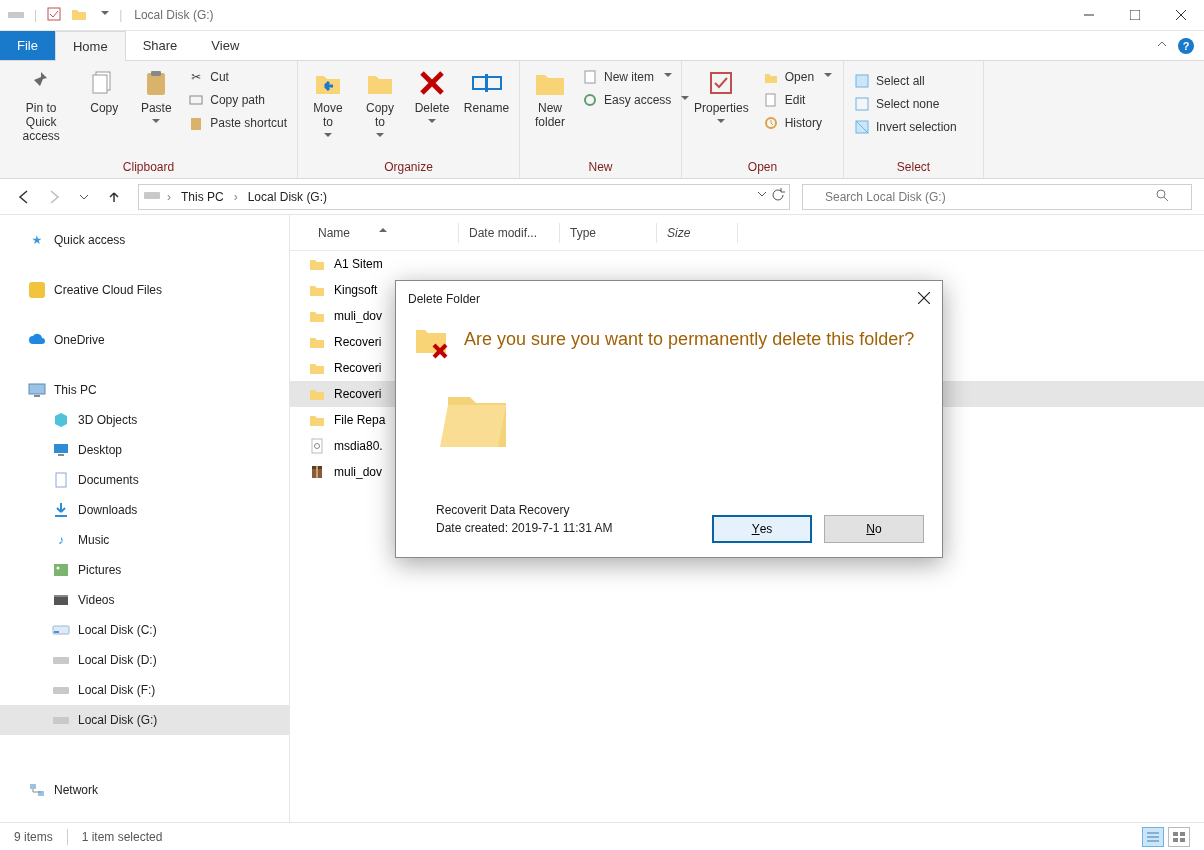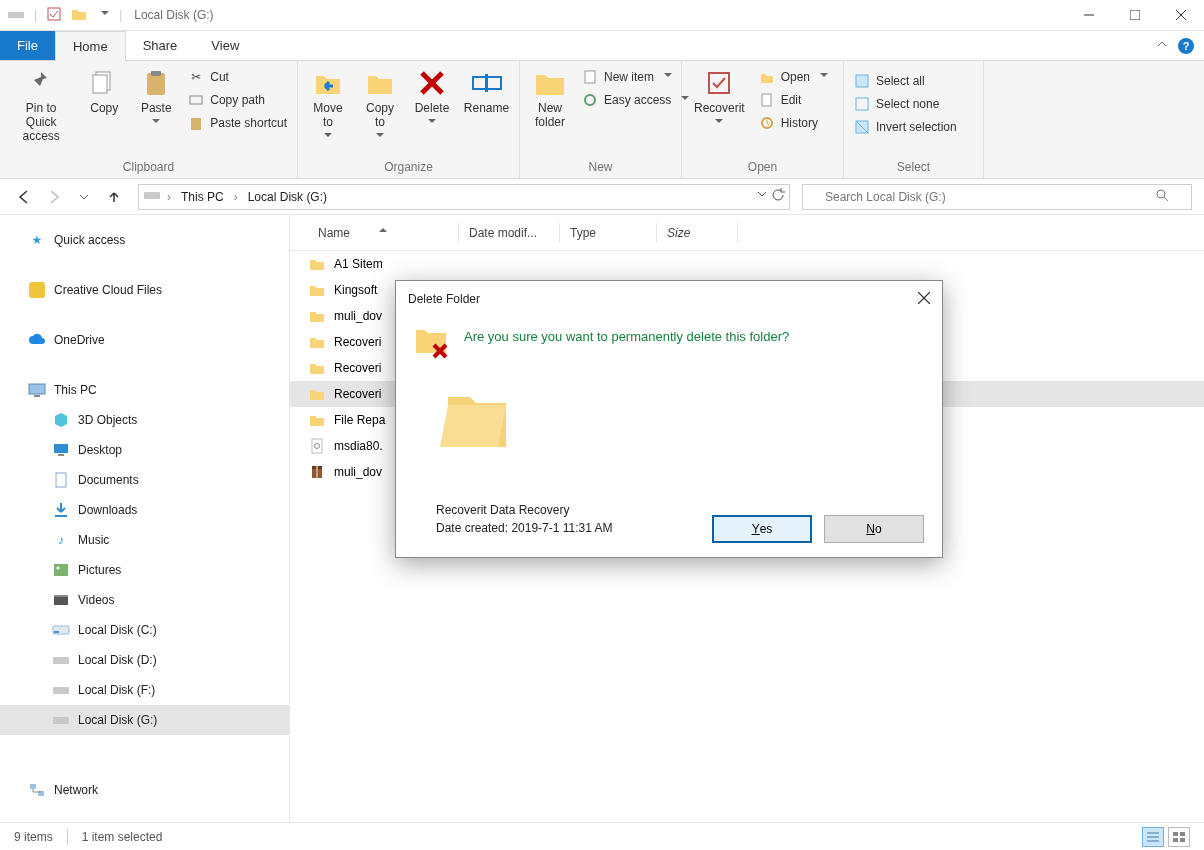--- a/index.html
+++ b/index.html
@@ -18,21 +18,21 @@
   .tab { padding: 0 17px; display: flex; align-items: center; font-size: 13px; color: #333; }
   .tab.file { background: #1979ca; color: #fff; }
   .tab.active { background: #f5f5f5; border: 1px solid #dadada; border-bottom: none; margin-bottom: -1px; }
   .tabsrow .right { margin-left: auto; display: flex; align-items: center; gap: 10px; padding-right: 10px; color: #666; }
   .helpcircle { width: 16px; height: 16px; border-radius: 50%; background: #1979ca; color:#fff; display:flex;align-items:center;justify-content:center; font-weight:bold; font-size:11px;}
 
   
   .ribbon { height: 118px; background: #f5f5f5; border-bottom: 1px solid #dadada; display: flex; }
   .group { border-right: 1px solid #e1e1e1; display: flex; flex-direction: column; }
   .group .body { flex: 1; display: flex; align-items: flex-start; padding: 4px 6px 0 6px; gap: 4px; }
-  .group .label { text-align: center; color: #737373; font-size: 12px; padding: 3px 0 4px 0; }
+  .group .label { text-align: center; color: #7f1d1d; font-size: 12px; padding: 3px 0 4px 0; }
   .bigbtn { display: flex; flex-direction: column; align-items: center; justify-content: flex-start; padding: 2px 6px; min-width: 48px; gap: 2px; text-align:center; color:#333;}
   .bigbtn .ico { width: 32px; height: 32px; display:flex;align-items:center;justify-content:center; }
   .smallstack { display:flex; flex-direction:column; gap:3px; padding-top:2px;}
   .smallbtn { display:flex; align-items:center; gap:6px; padding:2px 4px; color:#333; white-space:nowrap;}
   .smallbtn .sico { width:16px; height:16px; display:flex;align-items:center;justify-content:center;}
   .drop::after{content:""; display:inline-block; margin-left:4px; border:4px solid transparent; border-top-color:#666;}
   .bigbtn .droparrow{ border:4px solid transparent; border-top-color:#666; margin-top:2px;}
 
   
   .navbar { height: 36px; display:flex; align-items:center; gap:6px; padding: 4px 12px; border-bottom:1px solid #e5e5e5;}
@@ -73,21 +73,21 @@
   .viewbtns{ margin-left:auto; display:flex; gap:4px;}
   .viewbtn{ width:22px; height:20px; border:1px solid #bbb; display:flex;align-items:center;justify-content:center;}
   .viewbtn.active{ background:#cde6f7; border-color:#6bb3e6;}
 
   
   .dialog{ position:absolute; left:395px; top:280px; width:548px; height:278px; background:#fff; border:1px solid #888; box-shadow:0 6px 24px rgba(0,0,0,.35); z-index:50;}
   .dlg-title{ height:36px; display:flex; align-items:center; padding:0 12px; font-size:13px; color:#222;}
   .dlg-title .close{ margin-left:auto; font-size:16px; }
   .dlg-body{ padding:6px 18px; display:flex; gap:16px;}
   .dlg-bigicon{ width:34px; height:34px; position:relative;}
-  .dlg-msg{ font-size:13px; color:#15803d; padding-top:6px;}
+  .dlg-msg{ font-size:18px; color:#a16207; padding-top:6px;}
   .dlg-sub{ display:flex; gap:20px; padding:4px 18px 0 40px;flex-direction:column;}
   .thumb{ width:82px; height:82px; position:relative; margin-top:10px;}
   .dlg-info{ padding-top:22px; font-size:13px; color:#222; line-height:1.5;}
   .dlg-btns{ position:absolute; bottom:14px; right:18px; display:flex; gap:12px;}
   .dbtn{ width:100px; height:28px; border:1px solid #adadad; background:#e1e1e1; display:flex;align-items:center;justify-content:center; font-size:13px;}
   .dbtn.primary{ border:2px solid #0a64a4; background:#e5f1fb;}
   .dbtn span.u{ text-decoration:underline;}
 
   
   .folder-svg{fill:#f8d477;}
@@ -285,21 +285,21 @@
 
   <div class="group" style="width:162px">
     <div class="body">
       <div class="bigbtn">
         <div class="ico">
             <svg width="28" height="28">
               <rect x="4" y="4" width="20" height="20" fill="none" stroke="#c0504d" stroke-width="2"></rect>
               <path d="M8 14l4 4 8-9" stroke="#c0504d" stroke-width="2" fill="none"></path>
             </svg>
           </div>
-        <span>Recoverit</span>
+        <span>Properties</span>
         <div class="droparrow"></div>
       </div>
       <div class="smallstack">
         <div class="smallbtn drop">
             <span class="sico">
               <svg width="14" height="14">
                 <path class="folder-svg" d="M1 4h4l2 2h6v7H1z"></path>
               </svg>
             </span>
             <span>Open</span>

